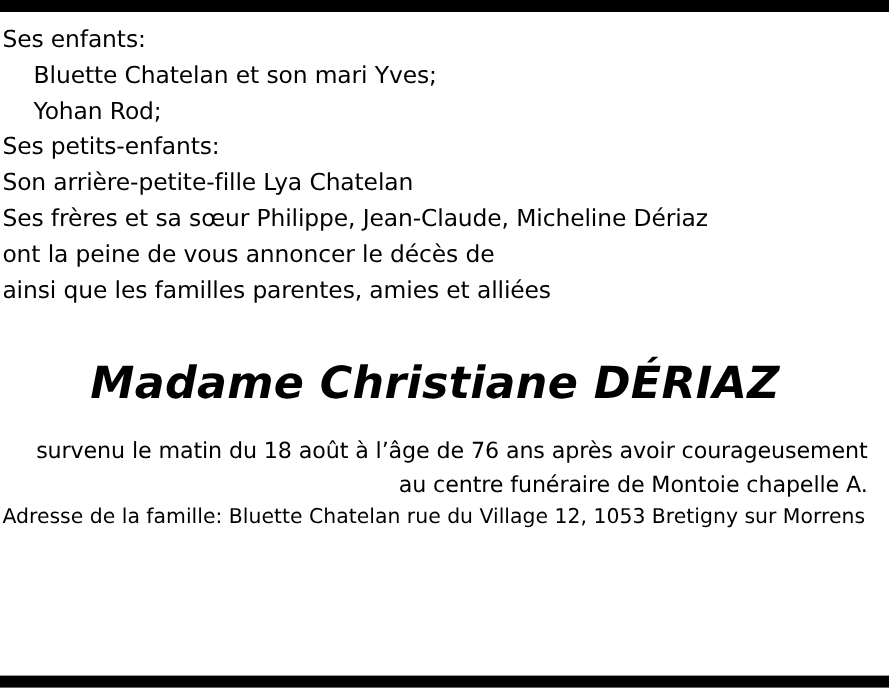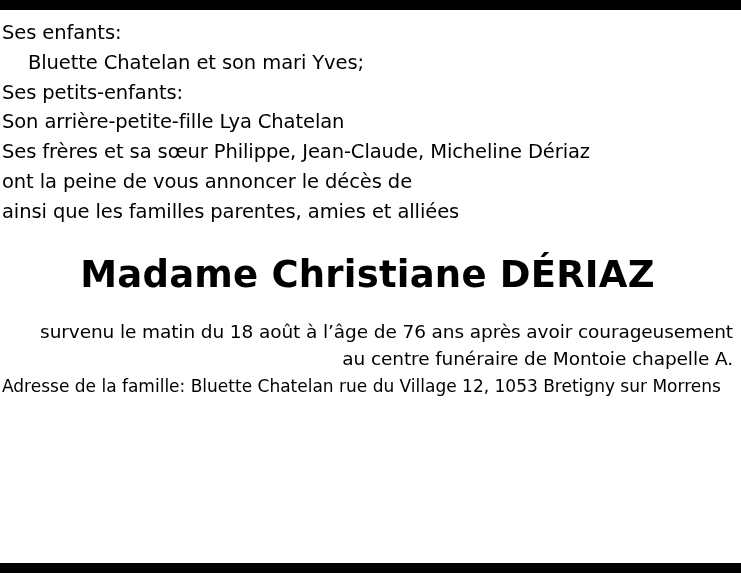--- a/index.html
+++ b/index.html
@@ -29,43 +29,44 @@
     background: #000000;
   }
   .band-top { top: 0; }
   .band-bottom { bottom: 0; }
   .content {
     position: absolute;
     top: 10px;
     left: 0;
     width: 741px;
     height: 553px;
-    padding: 8px 8px 2px 2px;
+    padding: 8px 18px 2px 2px;
     box-sizing: border-box;
   }
   .line {
     font-size: 19.5px;
     line-height: 29.8px;
     white-space: nowrap;
     letter-spacing: -0.1px;
   }
   .indent {
     padding-left: 26px;
   }
   b, .bold {
     font-weight: normal;
   }
   .deceased-name {
     text-align: center;
     font-size: 37px;
     font-weight: bold;
     letter-spacing: 0.2px;
-    margin-top: 26px;
+    margin-top: 42px;
     margin-bottom: 22px;
     white-space: nowrap;
+    font-style: italic;
   }
   .closing .line {
     font-size: 18.5px;
     line-height: 27.5px;
     text-align: right;
   }
   .address-line {
     font-size: 17px;
     line-height: 26px;
     white-space: nowrap;
@@ -79,20 +80,21 @@
   <div class="band band-top"></div>
 
   <div class="content">
 
     <div class="line">Ses enfants:</div>
 
     <div class="line indent"><span>Bluette </span><b>Chatelan</b><span> et son mari Yves;</span></div>
 
 
 
+    <div class="line indent"><span>Yohan </span><b>Rod</b><span>;</span></div>
 
     <div class="line">Ses petits-enfants:</div>
 
 
 
     <div class="line"><span>Son arrière-petite-fille Lya </span><b>Chatelan</b><span></span></div>
 
     <div class="line"><span>Ses frères et sa sœur Philippe, Jean-Claude, Micheline </span><b>Dériaz</b><span></span></div>
 
     <div class="line">ont la peine de vous annoncer le décès de</div>

